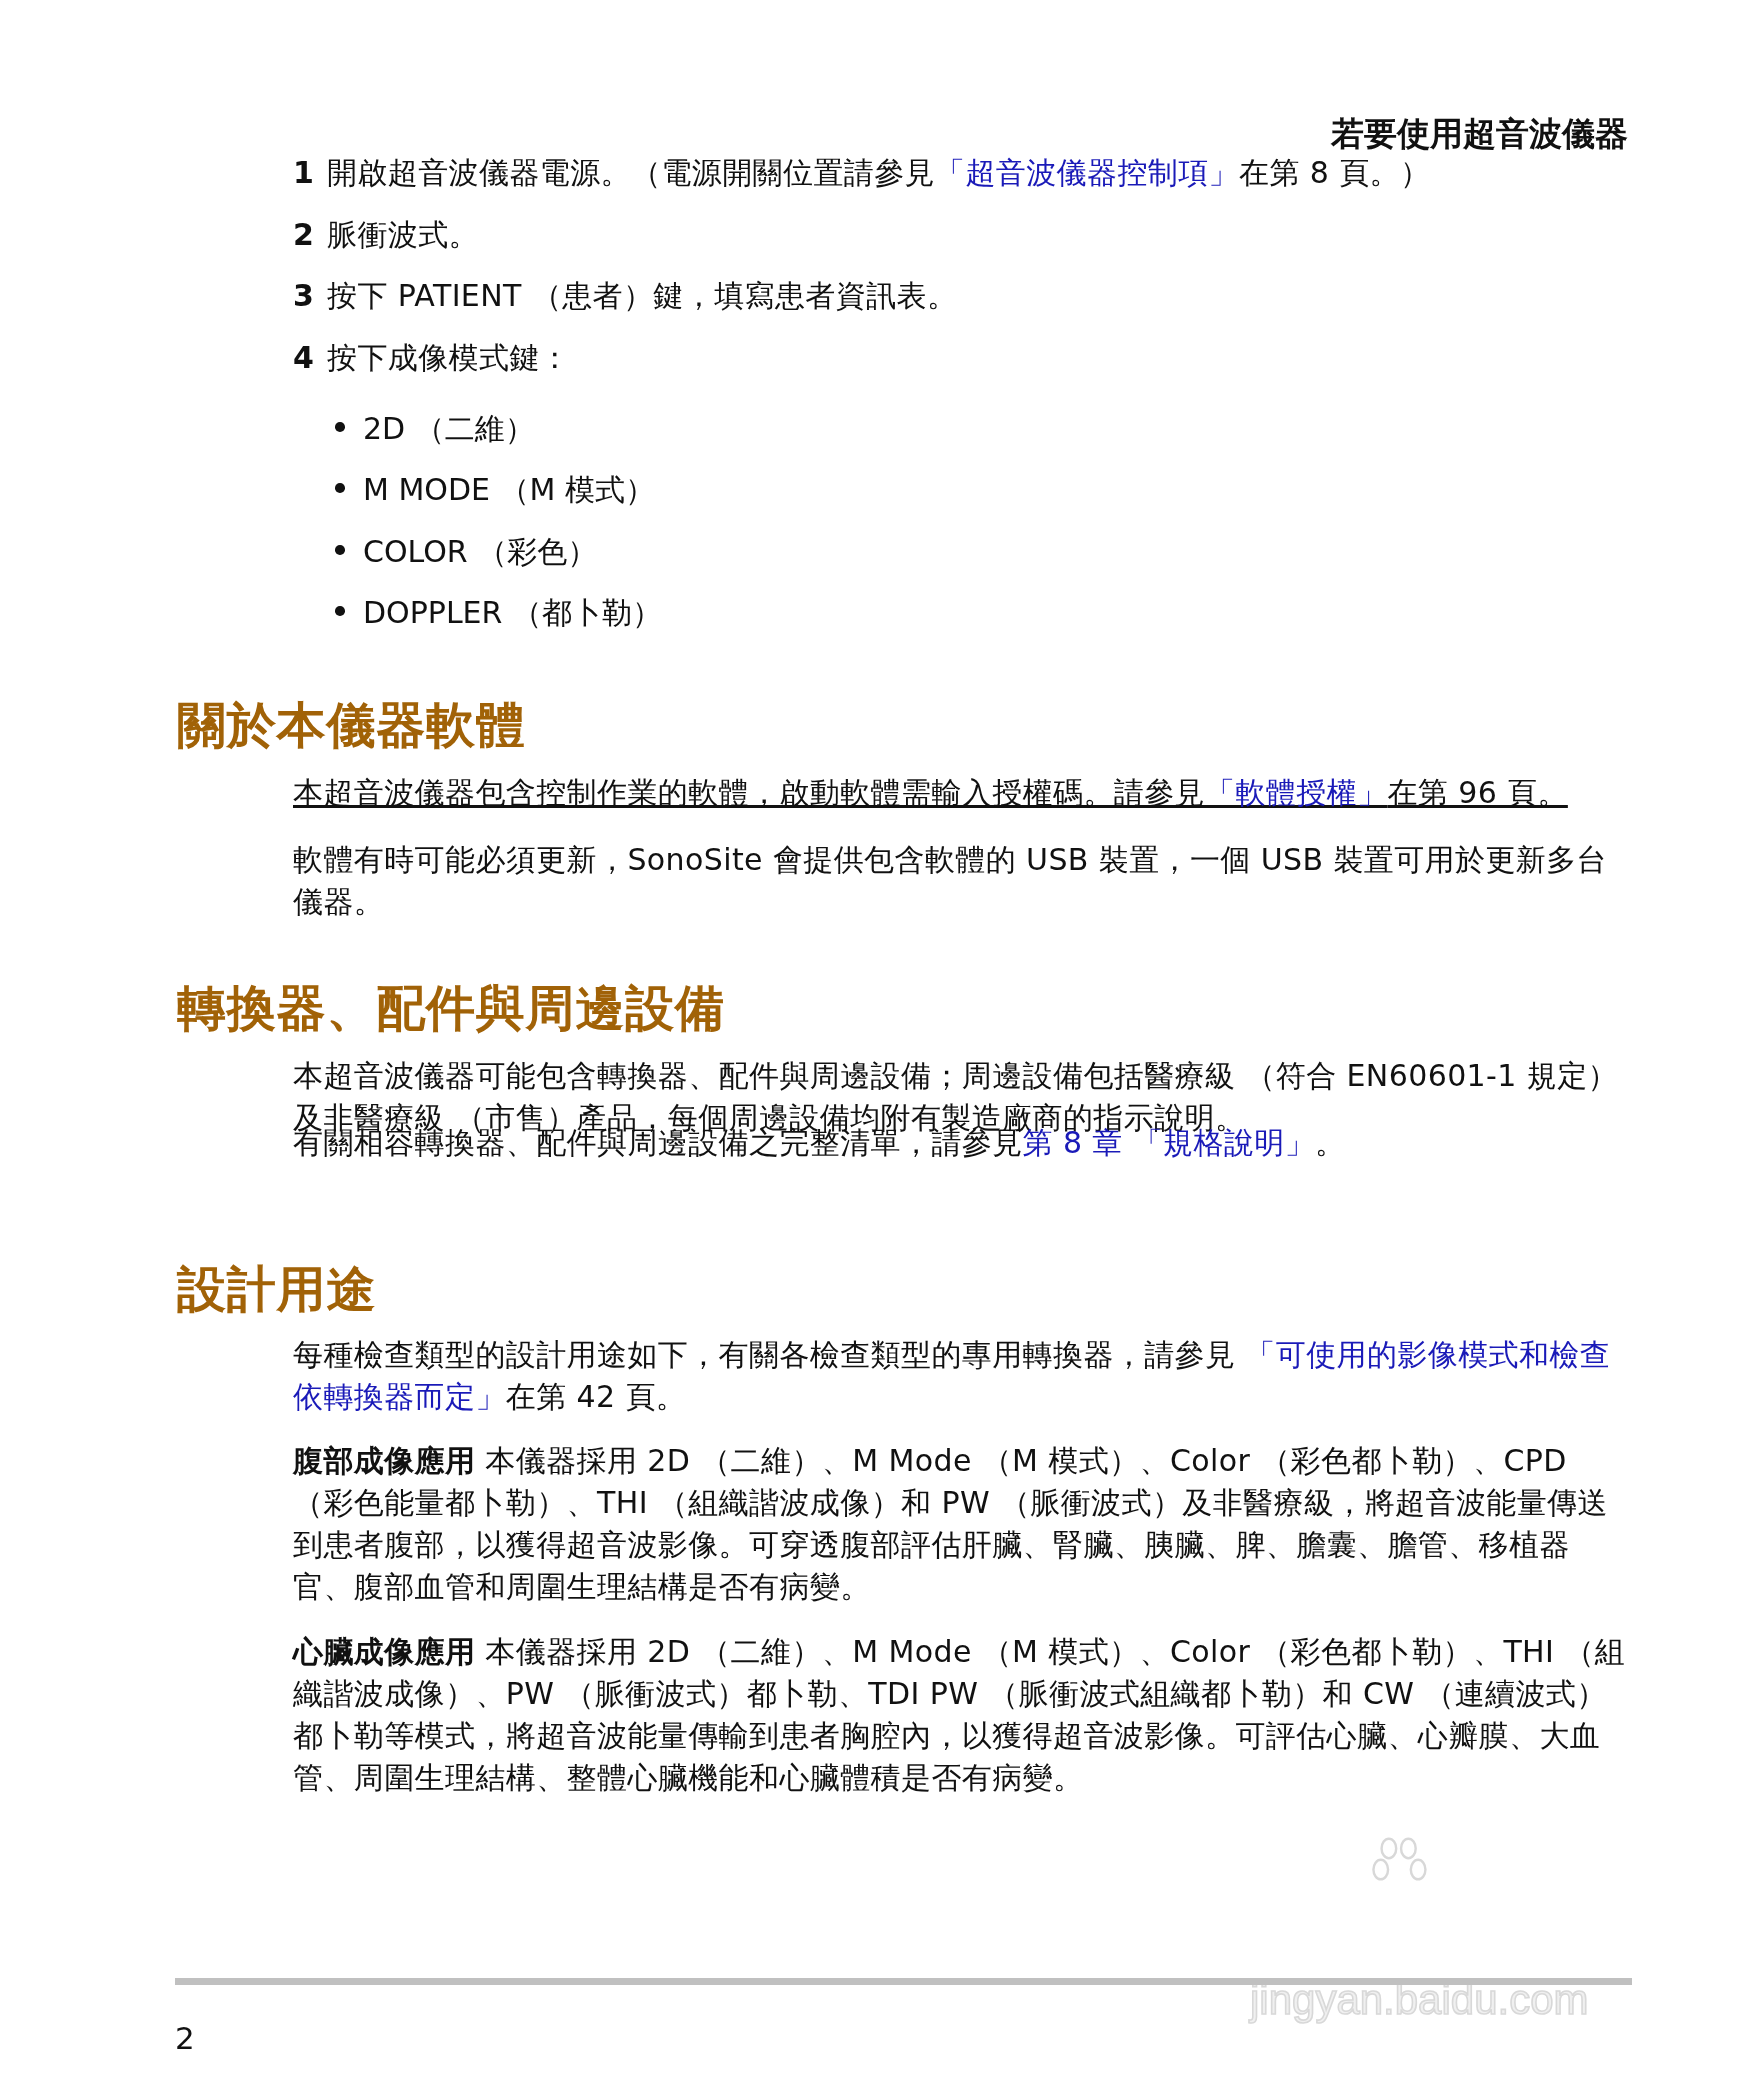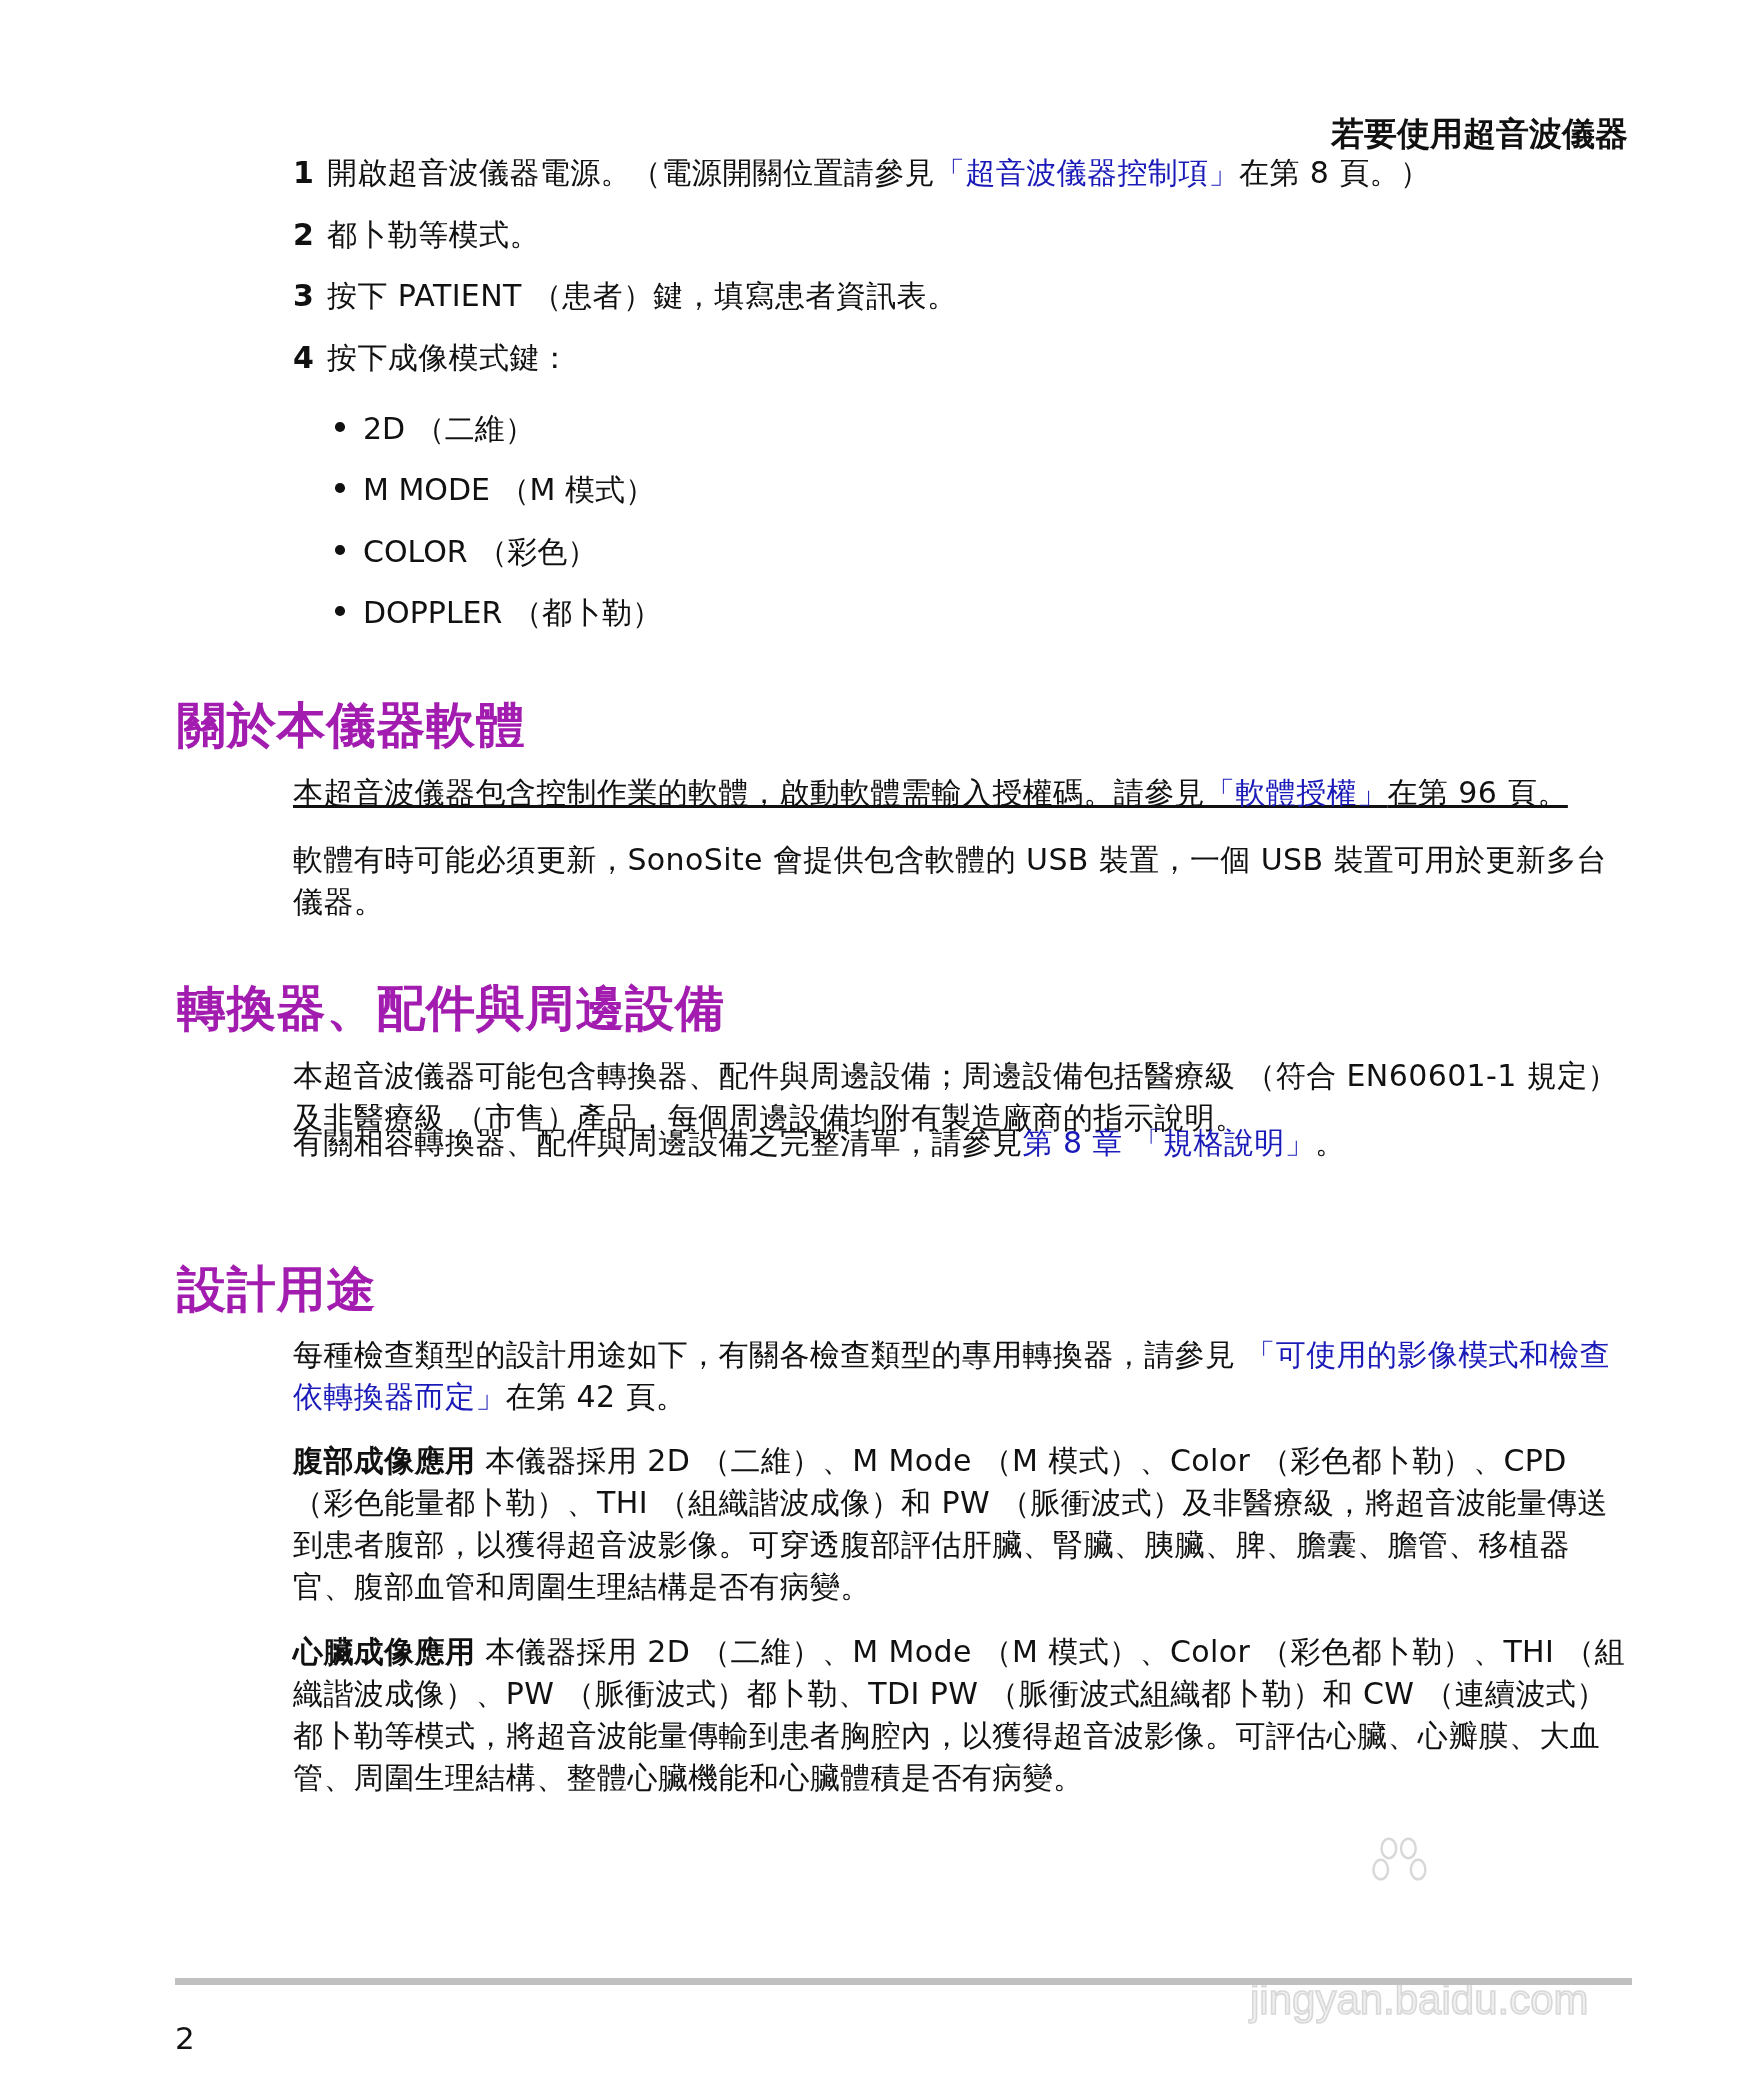--- a/index.html
+++ b/index.html
@@ -8,42 +8,42 @@
     background: #ffffff; color: #111111;
     font-family: "DejaVu Sans", "Liberation Sans", sans-serif;
   }
   .blk { position: absolute; left: 293px; width: 1335px; }
   .body-text { font-size: 30px; line-height: 42px; margin: 0; letter-spacing: 0.4px; }
   .proc-title { font-size: 33px; font-weight: bold; line-height: 42px; }
   .step { display: flex; }
   .step .num { font-weight: bold; width: 34px; flex: none; }
   .bullet { position: absolute; left: 324px; font-size: 30px; line-height: 42px; }
   .bullet .dot { display: inline-block; width: 9.7px; height: 9.7px; border-radius: 50%; background: #111; margin: 0 18px 0 11.3px; vertical-align: middle; position: relative; top: -3.2px; }
-  .h2 { position: absolute; left: 177px; font-size: 49px; line-height: 55px; font-weight: bold; color: #a21caf; margin: 0; letter-spacing: 0.8px; }
+  .h2 { position: absolute; left: 177px; font-size: 49px; line-height: 55px; font-weight: bold; color: #a16207; margin: 0; letter-spacing: 0.8px; }
   .link { color: #1a1ab8; cursor: pointer; }
   .lead { font-weight: bold; }
   .rule { position: absolute; left: 175px; top: 1978px; width: 1457px; height: 6.5px; background: #c0c0c0; }
   .pagenum { position: absolute; left: 175px; top: 2017px; font-size: 31px; line-height: 42px; }
   .watermark { position: absolute; left: 1250px; top: 1837px; width: 388px; height: 202px; color: #e6e6e6; }
   .wm-logo { position: absolute; left: 0; top: 49px; font-size: 70px; font-weight: bold; font-family: "Liberation Sans", sans-serif; color: #ececec; -webkit-text-stroke: 1.6px #d6d6d6; letter-spacing: 1.6px; }
   .wm-url { position: absolute; left: 0; top: 139px; font-size: 42px; font-family: "Liberation Sans", sans-serif; color: #f0f0f0; -webkit-text-stroke: 1.6px #d8d8d8; }
   .wm-paw { position: absolute; left: 121px; top: 0; width: 65px; height: 57px; }
 </style>
 </head>
 <body>
 
 <div class="blk proc-title" style="top:113px;text-align:right;">若要使用超音波儀器</div>
 
 <div class="blk body-text step" style="top:152px;">
   <span class="num">1</span>
   <span><span>開啟超音波儀器電源。（電源開關位置請參見</span><span class="link">「超音波儀器控制項」</span><span>在第 8 頁。）</span></span>
 </div>
 <div class="blk body-text step" style="top:214px;">
   <span class="num">2</span>
-  <span>都卜勒等模式。</span>
+  <span>脈衝波式。</span>
 </div>
 <div class="blk body-text step" style="top:275px;">
   <span class="num">3</span>
   <span>按下 PATIENT （患者）鍵，填寫患者資訊表。</span>
 </div>
 <div class="blk body-text step" style="top:337px;">
   <span class="num">4</span>
   <span>按下成像模式鍵：</span>
 </div>
 

